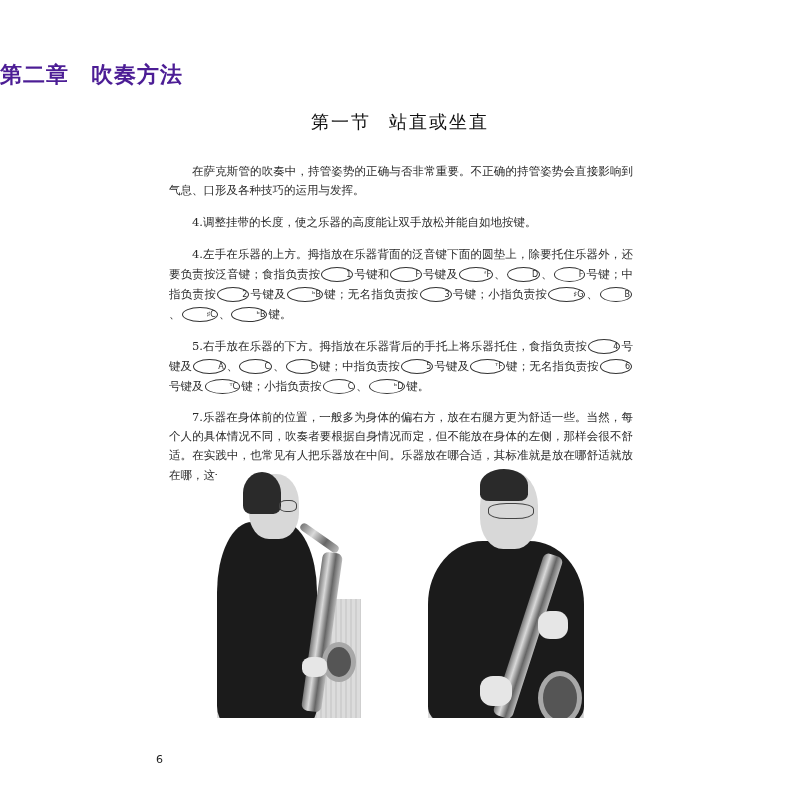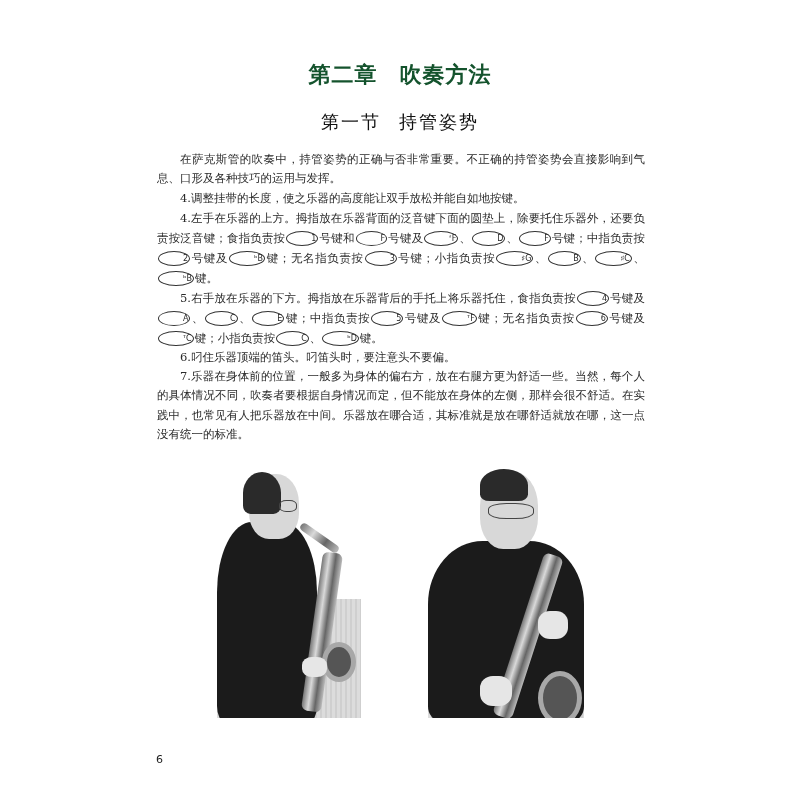--- a/index.html
+++ b/index.html
@@ -1,27 +1,27 @@
 <!DOCTYPE html>
 <html><head>
 <meta charset="utf-8">
 <style>
   html, body { margin: 0; padding: 0; background: #ffffff; }
   body { width: 800px; height: 800px; position: relative; overflow: hidden;
          font-family: "DejaVu Serif", "Liberation Serif", serif; color: #1a1a1a; }
-  .chapter-title { position: absolute; left: 0; width: 800px; top: 60px; text-align: center;
+  .chapter-title { position: absolute; left: 0; width: 800px; top: 60px; text-align: left;
          font-family: "DejaVu Sans", "Liberation Sans", sans-serif; font-weight: bold;
-         font-size: 22px; letter-spacing: 1px; color: #14532d; }
+         font-size: 22px; letter-spacing: 1px; color: #4c1d95; }
   .chapter-title .gap { display: inline-block; width: 22px; }
   .section-title { position: absolute; left: 0; width: 800px; top: 110px; text-align: center;
          font-size: 18px; letter-spacing: 2px; color: #111; }
   .section-title .gap { display: inline-block; width: 18px; }
   .body { position: absolute; left: 157px; top: 150px; width: 488px;
           font-size: 11.5px; line-height: 19.3px; color: #2a2a2a; text-align: justify; }
-  .body p { margin: 0; text-indent: 2em; }
+  .body p { margin: 12px; text-indent: 2em; }
   .body p.tall { line-height: 20px; }
   .circ { display: inline-block; min-width: 13px; height: 13px; line-height: 13px;
           border: 1px solid #333; border-radius: 50%; font-size: 8px; text-align: center;
           margin: 0 1px; vertical-align: middle; font-family: "DejaVu Sans", sans-serif;
           padding: 0 1px; box-sizing: content-box; }
   .photo { position: absolute; overflow: hidden; background: #f3f3f3; }
   .photo .wall { position: absolute; left: 0; right: 0; bottom: 0;
           background: repeating-linear-gradient(90deg, #dcdcdc 0 3px, #cfcfcf 3px 5px); }
   .photo .head { position: absolute; background: #d8d8d8; border-radius: 45% 45% 40% 40%; }
   .photo .hair { position: absolute; background: #2a2a2a; border-radius: 50% 50% 20% 20%; }
@@ -34,29 +34,28 @@
           font-family: "DejaVu Sans", sans-serif; color: #222; }
 </style>
 </head>
 <body>
 
 <div class="chapter-title">
   <span>第二章</span><span class="gap"></span><span>吹奏方法</span>
 </div>
 
 <div class="section-title">
-  <span>第一节</span><span class="gap"></span><span>持管姿势</span>
+  <span>第一节</span><span class="gap"></span><span>站直或坐直</span>
 </div>
 
 <div class="body">
   <p>在萨克斯管的吹奏中，持管姿势的正确与否非常重要。不正确的持管姿势会直接影响到气息、口形及各种技巧的运用与发挥。</p>
   <p>4.调整挂带的长度，使之乐器的高度能让双手放松并能自如地按键。</p>
   <p class="tall"><span>4.左手在乐器的上方。拇指放在乐器背面的泛音键下面的圆垫上，除要托住乐器外，还要负责按泛音键；食指负责按</span><span class="circ">1</span><span>号键和</span><span class="circ">F</span><span>号键及</span><span class="circ">ᶠF</span><span>、</span><span class="circ">D</span><span>、</span><span class="circ">F</span><span>号键；中指负责按</span><span class="circ">2</span><span>号键及</span><span class="circ">ᵇB</span><span>键；无名指负责按</span><span class="circ">3</span><span>号键；小指负责按</span><span class="circ">♯G</span><span>、</span><span class="circ">B</span><span>、</span><span class="circ">♯C</span><span>、</span><span class="circ">ᵇB</span><span>键。</span></p>
   <p class="tall"><span>5.右手放在乐器的下方。拇指放在乐器背后的手托上将乐器托住，食指负责按</span><span class="circ">4</span><span>号键及</span><span class="circ">A</span><span>、</span><span class="circ">C</span><span>、</span><span class="circ">E</span><span>键；中指负责按</span><span class="circ">5</span><span>号键及</span><span class="circ">ᵀF</span><span>键；无名指负责按</span><span class="circ">6</span><span>号键及</span><span class="circ">ᵀC</span><span>键；小指负责按</span><span class="circ">C</span><span>、</span><span class="circ">ᵇD</span><span>键。</span></p>
-  <p>6.叼住乐器顶端的笛头。叼笛头时，要注意头不要偏。</p>
   <p>7.乐器在身体前的位置，一般多为身体的偏右方，放在右腿方更为舒适一些。当然，每个人的具体情况不同，吹奏者要根据自身情况而定，但不能放在身体的左侧，那样会很不舒适。在实践中，也常见有人把乐器放在中间。乐器放在哪合适，其标准就是放在哪舒适就放在哪，这一点没有统一的标准。</p>
 </div>
 
 <div class="photo" style="left:217px; top:462px; width:144px; height:256px; background:#ffffff;">
   <div class="wall" style="top:137px; left:0;"></div>
   <div class="body-shape" style="left:0; top:60px; width:100px; height:200px;"></div>
   <div class="head" style="left:32px; top:12px; width:50px; height:65px;"></div>
   <div class="hair" style="left:26px; top:10px; width:38px; height:42px;"></div>
   <div class="glasses" style="left:62px; top:38px; width:16px; height:10px;"></div>
   <div class="sax" style="left:95px; top:90px; width:20px; height:160px; transform:rotate(8deg);"></div>

